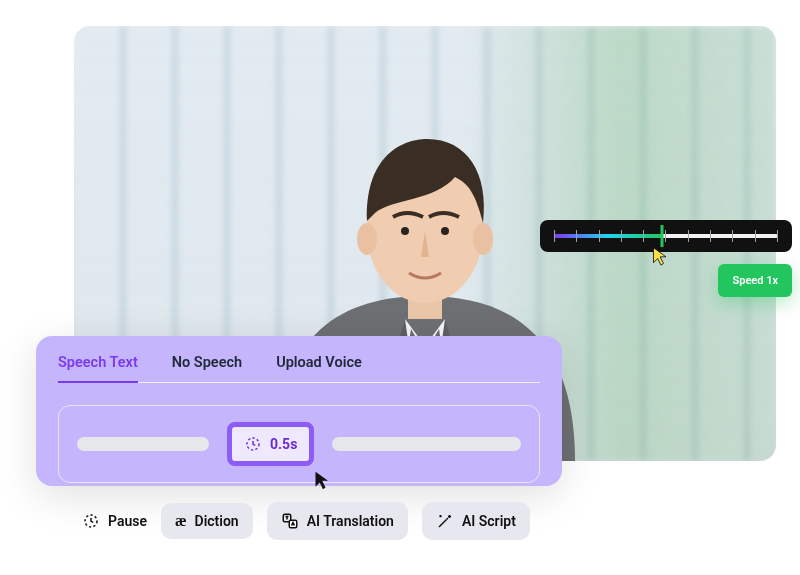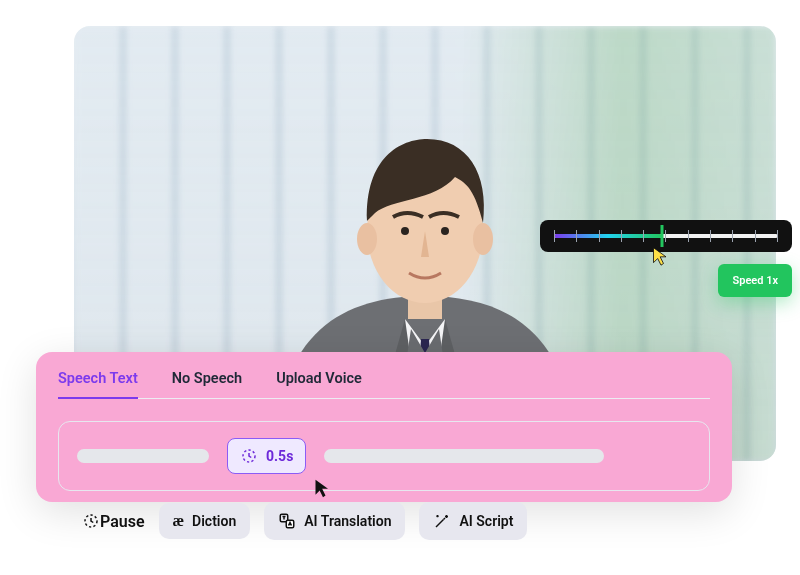--- a/index.html
+++ b/index.html
@@ -99,25 +99,25 @@
     font-weight: 600;
     border-radius: 6px;
     padding: 10px 14px;
     font-size: 11px;
     box-shadow: 0 6px 18px rgba(34,197,94,0.35);
   }
 
   
   .speech-panel {
     position: absolute;
-    top: 352px;
+    top: 336px;
     left: 36px;
-    width: 696px;
+    width: 526px;
     height: 150px;
-    background: #f9a8d4;
+    background: #c4b5fd;
     border-radius: 16px;
     box-shadow: 0 10px 40px rgba(0,0,0,0.12);
     padding: 18px 22px 18px 22px;
   }
   .tabs {
     display: flex;
     gap: 34px;
     font-size: 14.5px;
     font-weight: 600;
     color: #1f2937;
@@ -139,21 +139,21 @@
   }
   .skel {
     height: 14px;
     border-radius: 7px;
     background: #e5e7eb;
   }
   .skel.a { width: 132px; }
   .skel.b { flex: 1; max-width: 280px; }
   .pause-chip {
     background: #efe9ff;
-    border: 1px solid #8b5cf6;
+    border: 5px solid #8b5cf6;
     color: #6d28d9;
     font-weight: 700;
     font-size: 14px;
     border-radius: 8px;
     padding: 8px 12px;
     display: inline-flex;
     align-items: center;
     gap: 8px;
   }
   .text-cursor {
@@ -168,21 +168,22 @@
     position: absolute;
     top: 502px;
     left: 82px;
     display: flex;
     align-items: center;
     gap: 14px;
   }
   .plain {
     display: inline-flex;
     align-items: center;
-    font-size: 16px;
+    gap: 8px;
+    font-size: 14px;
     font-weight: 600;
     color: #111;
   }
   .btn {
     display: inline-flex;
     align-items: center;
     gap: 8px;
     background: #e7e7ef;
     border-radius: 10px;
     padding: 10px 14px;

